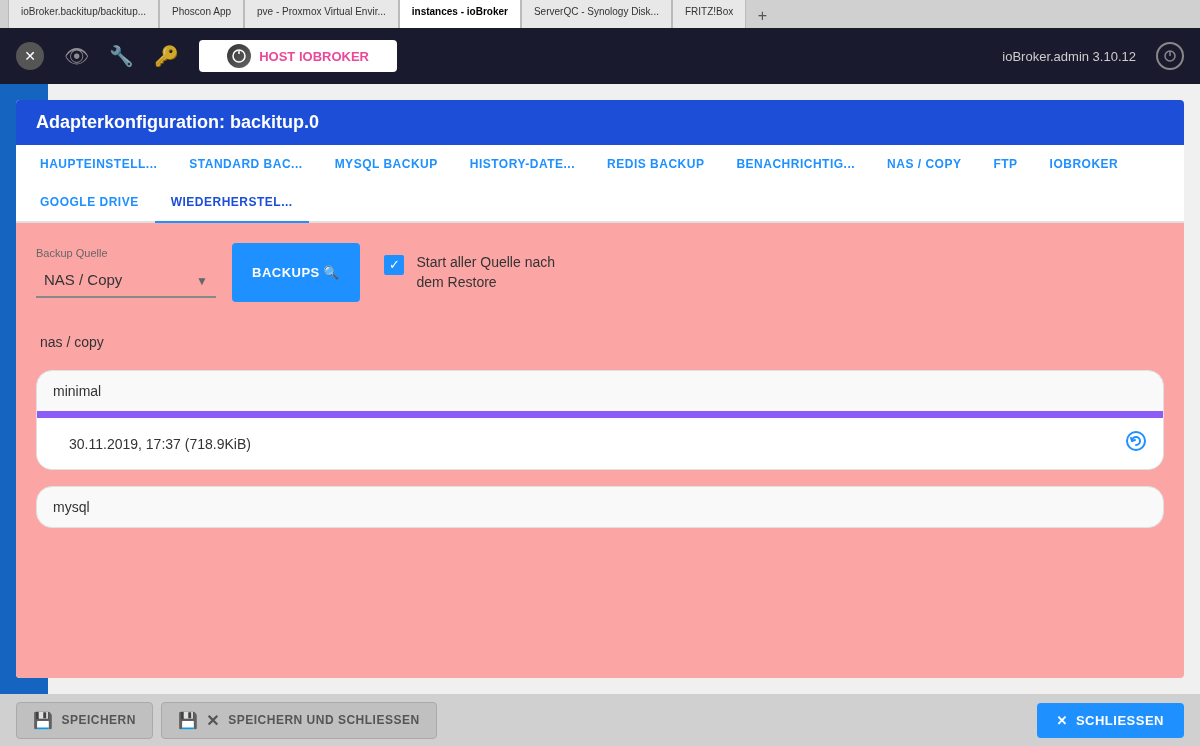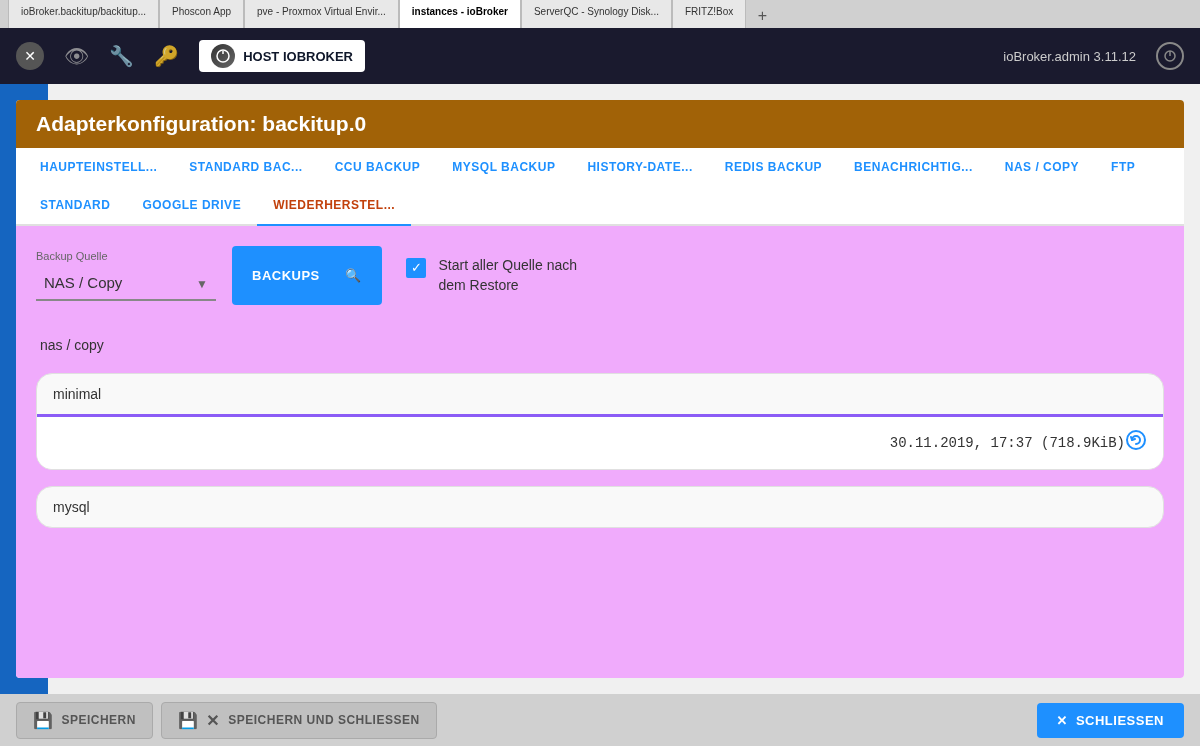--- a/index.html
+++ b/index.html
@@ -88,24 +88,24 @@
       font-size: 20px;
       cursor: pointer;
       opacity: 0.8;
     }
     .host-badge {
       display: flex;
       align-items: center;
       gap: 8px;
       background: #fff;
       border-radius: 4px;
-      padding: 4px 12px;
+      padding: 4px 28px;
       font-size: 13px;
       font-weight: bold;
-      color: #0f172a;
+      color: #ec4899;
     }
     .host-badge-icon {
       width: 24px;
       height: 24px;
       border-radius: 50%;
       background: linear-gradient(135deg, #333, #666);
       display: flex;
       align-items: center;
       justify-content: center;
       color: white;
@@ -143,24 +143,24 @@
       background: #fff;
       border-radius: 4px;
       flex: 1;
       display: flex;
       flex-direction: column;
       overflow: hidden;
     }
 
     
     .card-header {
-      background: #a16207;
+      background: #1d4ed8;
       color: white;
       padding: 12px 20px;
-      font-size: 21px;
+      font-size: 18px;
       font-weight: bold;
     }
 
     
     .tabs-row {
       display: flex;
       border-bottom: 2px solid #e0e0e0;
       padding: 0 8px;
       flex-wrap: wrap;
     }
@@ -168,32 +168,32 @@
       padding: 12px 16px;
       font-size: 12px;
       font-weight: bold;
       color: #1e90ff;
       cursor: pointer;
       letter-spacing: 0.5px;
       border-bottom: 2px solid transparent;
       margin-bottom: -2px;
     }
     .tab-item.active {
-      color: #c2410c;
+      color: #1d4ed8;
       border-bottom: 2px solid #1e90ff;
     }
 
     
     .card-body {
       flex: 1;
       display: flex;
       flex-direction: column;
       padding: 20px;
       overflow-y: auto;
-      background: #f0abfc;
+      background: #fca5a5;
     }
 
     
     .backup-source-row {
       display: flex;
       align-items: center;
       gap: 16px;
       margin-bottom: 24px;
     }
     .source-label {
@@ -224,21 +224,21 @@
       transform: translateY(-50%);
       color: #666;
       font-size: 12px;
       pointer-events: none;
     }
 
     
     .backups-btn {
       display: flex;
       align-items: flex-end;
-      gap: 26px;
+      gap: 4px;
       background: #1e90ff;
       color: white;
       border: none;
       border-radius: 4px;
       padding: 22px 20px;
       font-size: 13px;
       font-weight: bold;
       cursor: pointer;
       letter-spacing: 0.5px;
     }
@@ -288,25 +288,24 @@
     }
     .backup-group-header {
       padding: 12px 16px;
       font-size: 14px;
       color: #333;
       font-weight: normal;
     }
     .backup-item {
       display: flex;
       align-items: center;
-      justify-content: flex-end;
+      justify-content: space-between;
       padding: 12px 16px 12px 32px;
       background: #fff;
-      border-top: 3px solid #8b5cf6;
-      font-family: Liberation Mono, monospace;
+      border-top: 7px solid #8b5cf6;
     }
     .backup-item-name {
       font-size: 14px;
       color: #333;
     }
     .restore-icon {
       color: #1e90ff;
       font-size: 20px;
       cursor: pointer;
     }
@@ -392,47 +391,46 @@
     <div class="host-badge">
       <div class="host-badge-icon">
         <svg width="14" height="14" viewBox="0 0 14 14">
           <circle cx="7" cy="7" r="6" fill="none" stroke="white" stroke-width="1.5"></circle>
           <line x1="7" y1="2" x2="7" y2="5" stroke="white" stroke-width="1.5"></line>
         </svg>
       </div>
       <span>HOST IOBROKER</span>
     </div>
     <div class="nav-spacer"></div>
-    <span class="nav-user">ioBroker.admin 3.11.12</span>
+    <span class="nav-user">ioBroker.admin 3.10.12</span>
     <div class="nav-power-icon">
       <svg width="14" height="14" viewBox="0 0 14 14">
         <circle cx="7" cy="7" r="5" fill="none" stroke="#888" stroke-width="1.5"></circle>
         <line x1="7" y1="2" x2="7" y2="7" stroke="#888" stroke-width="1.5"></line>
       </svg>
     </div>
   </div>
 
   <div class="main-content" style="position:relative; z-index:1;">
     <div class="card">
 
       <div class="card-header">
         <span>Adapterkonfiguration: backitup.0</span>
       </div>
 
       <div class="tabs-row">
         <div class="tab-item">HAUPTEINSTELL...</div>
         <div class="tab-item">STANDARD BAC...</div>
-        <div class="tab-item">CCU BACKUP</div>
         <div class="tab-item">MYSQL BACKUP</div>
         <div class="tab-item">HISTORY-DATE...</div>
         <div class="tab-item">REDIS BACKUP</div>
         <div class="tab-item">BENACHRICHTIG...</div>
         <div class="tab-item">NAS / COPY</div>
         <div class="tab-item">FTP</div>
-        <div class="tab-item">STANDARD</div>
+        <div class="tab-item">IOBROKER</div>
         <div class="tab-item">GOOGLE DRIVE</div>
         <div class="tab-item active">WIEDERHERSTEL...</div>
       </div>
 
       <div class="card-body">
 
         <div class="backup-source-row">
           <div>
             <div class="source-label">Backup Quelle</div>
             <div class="source-select-wrapper">

